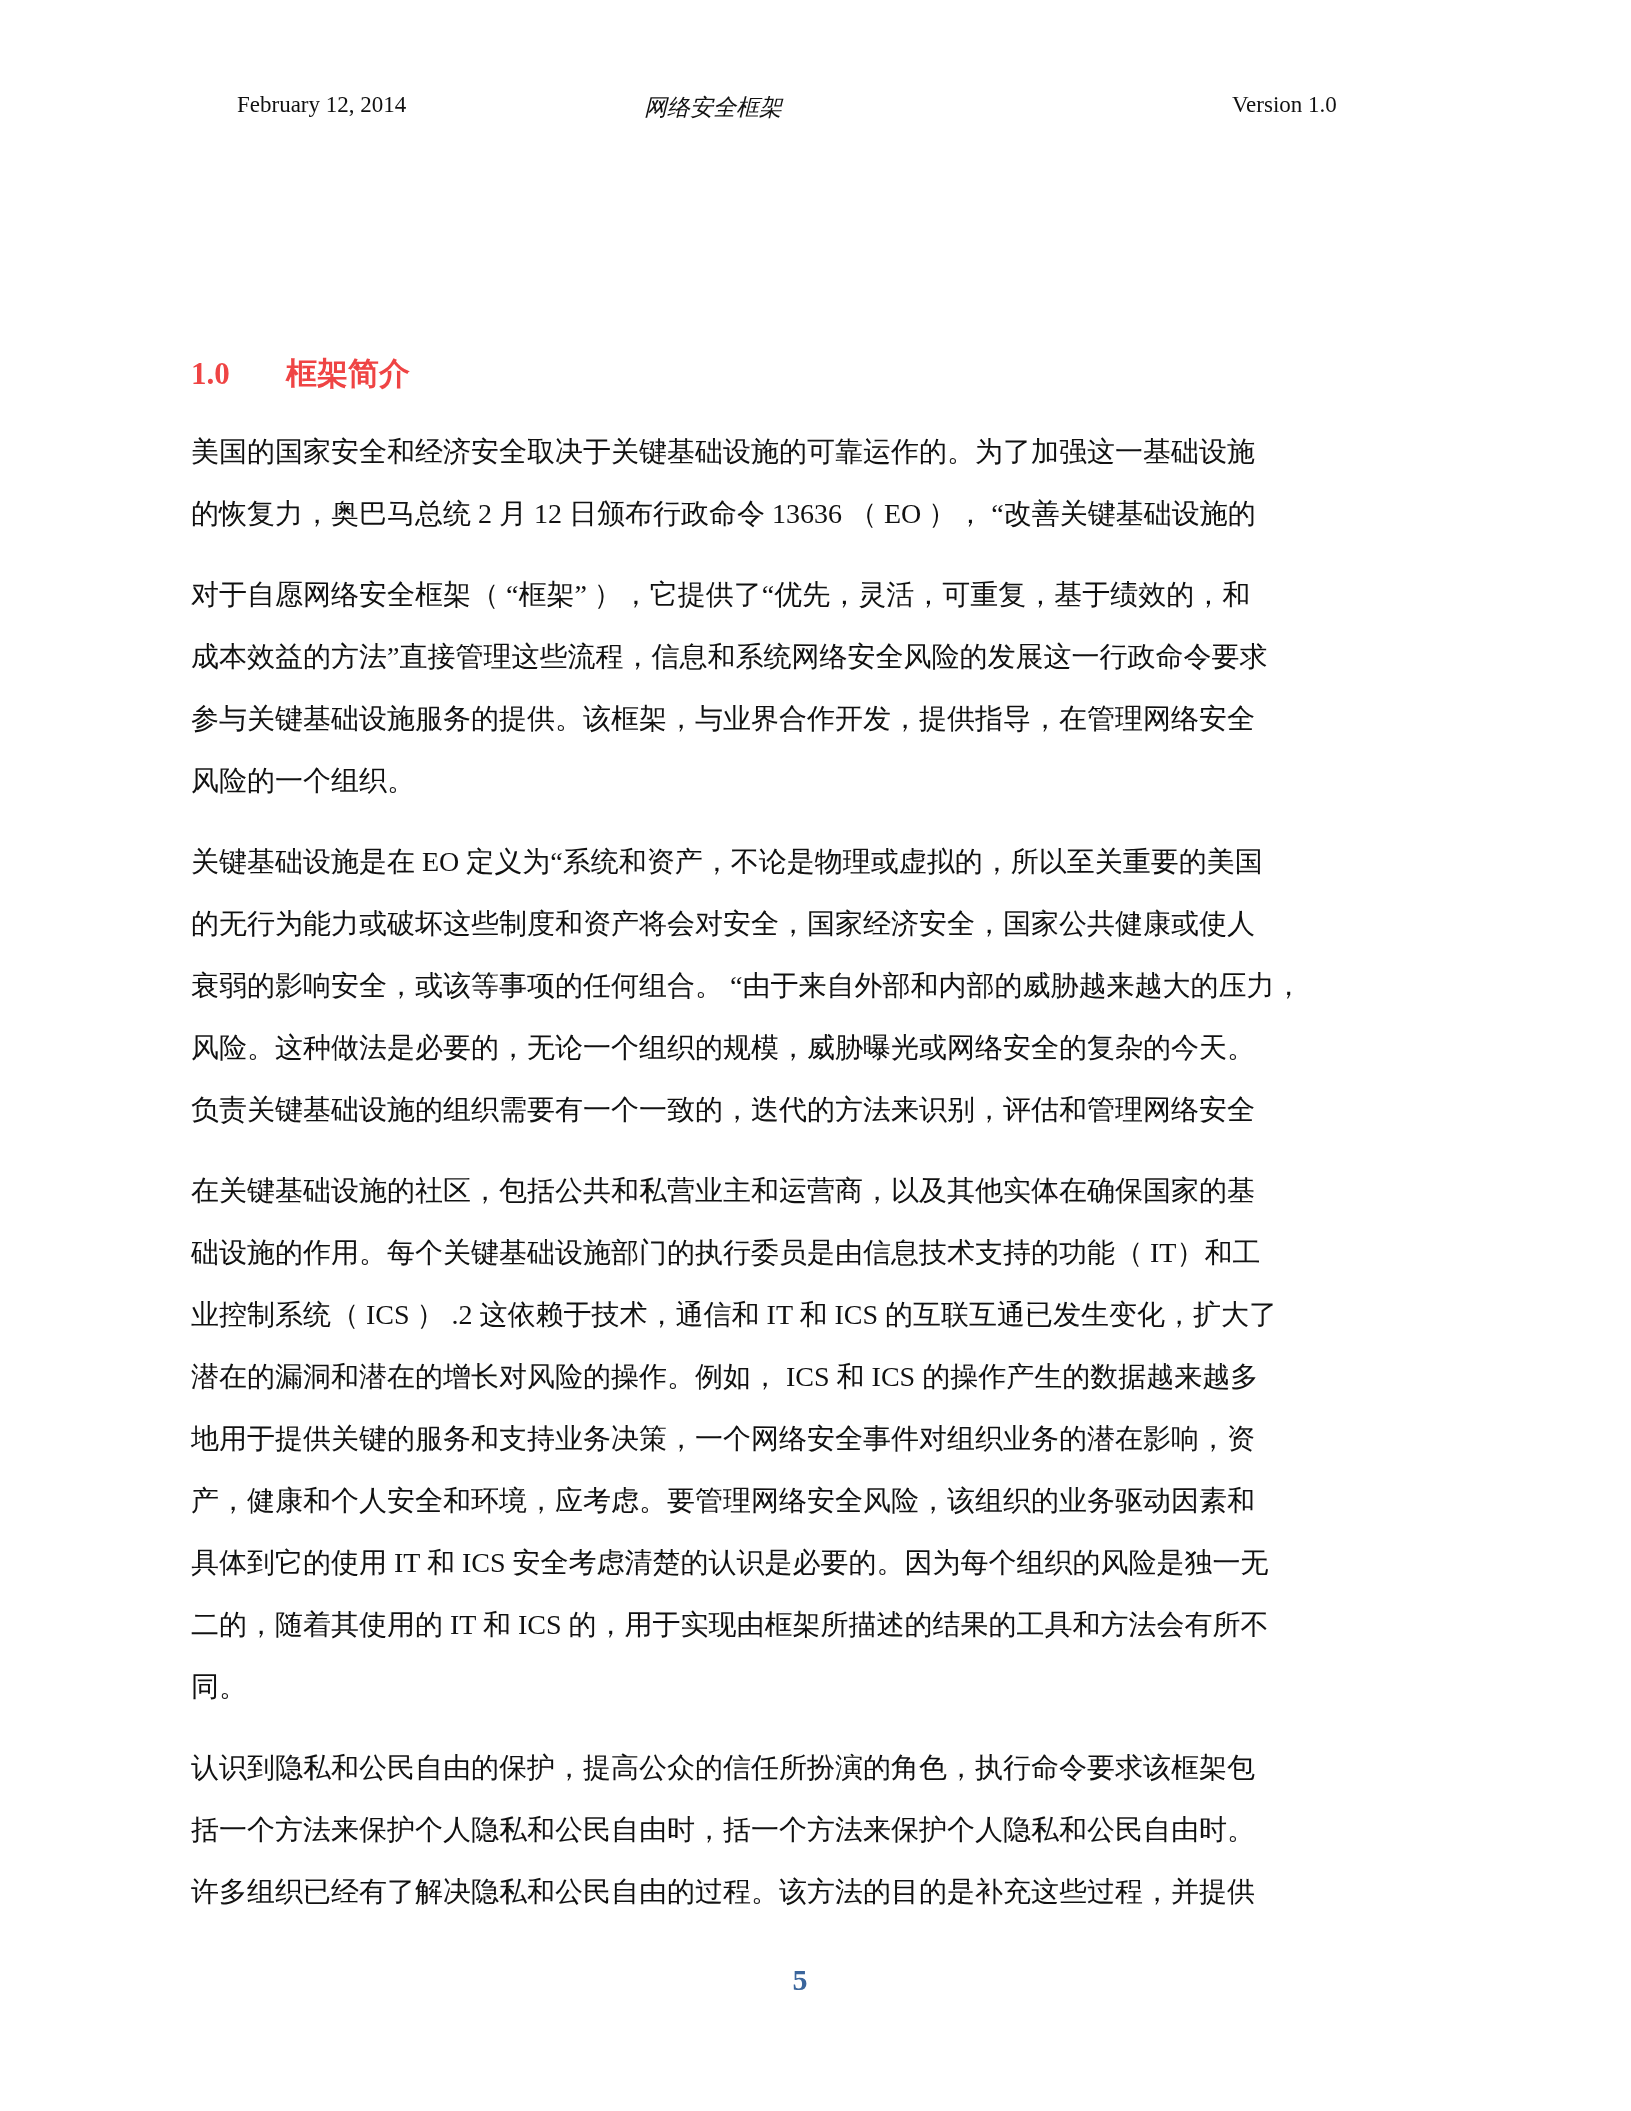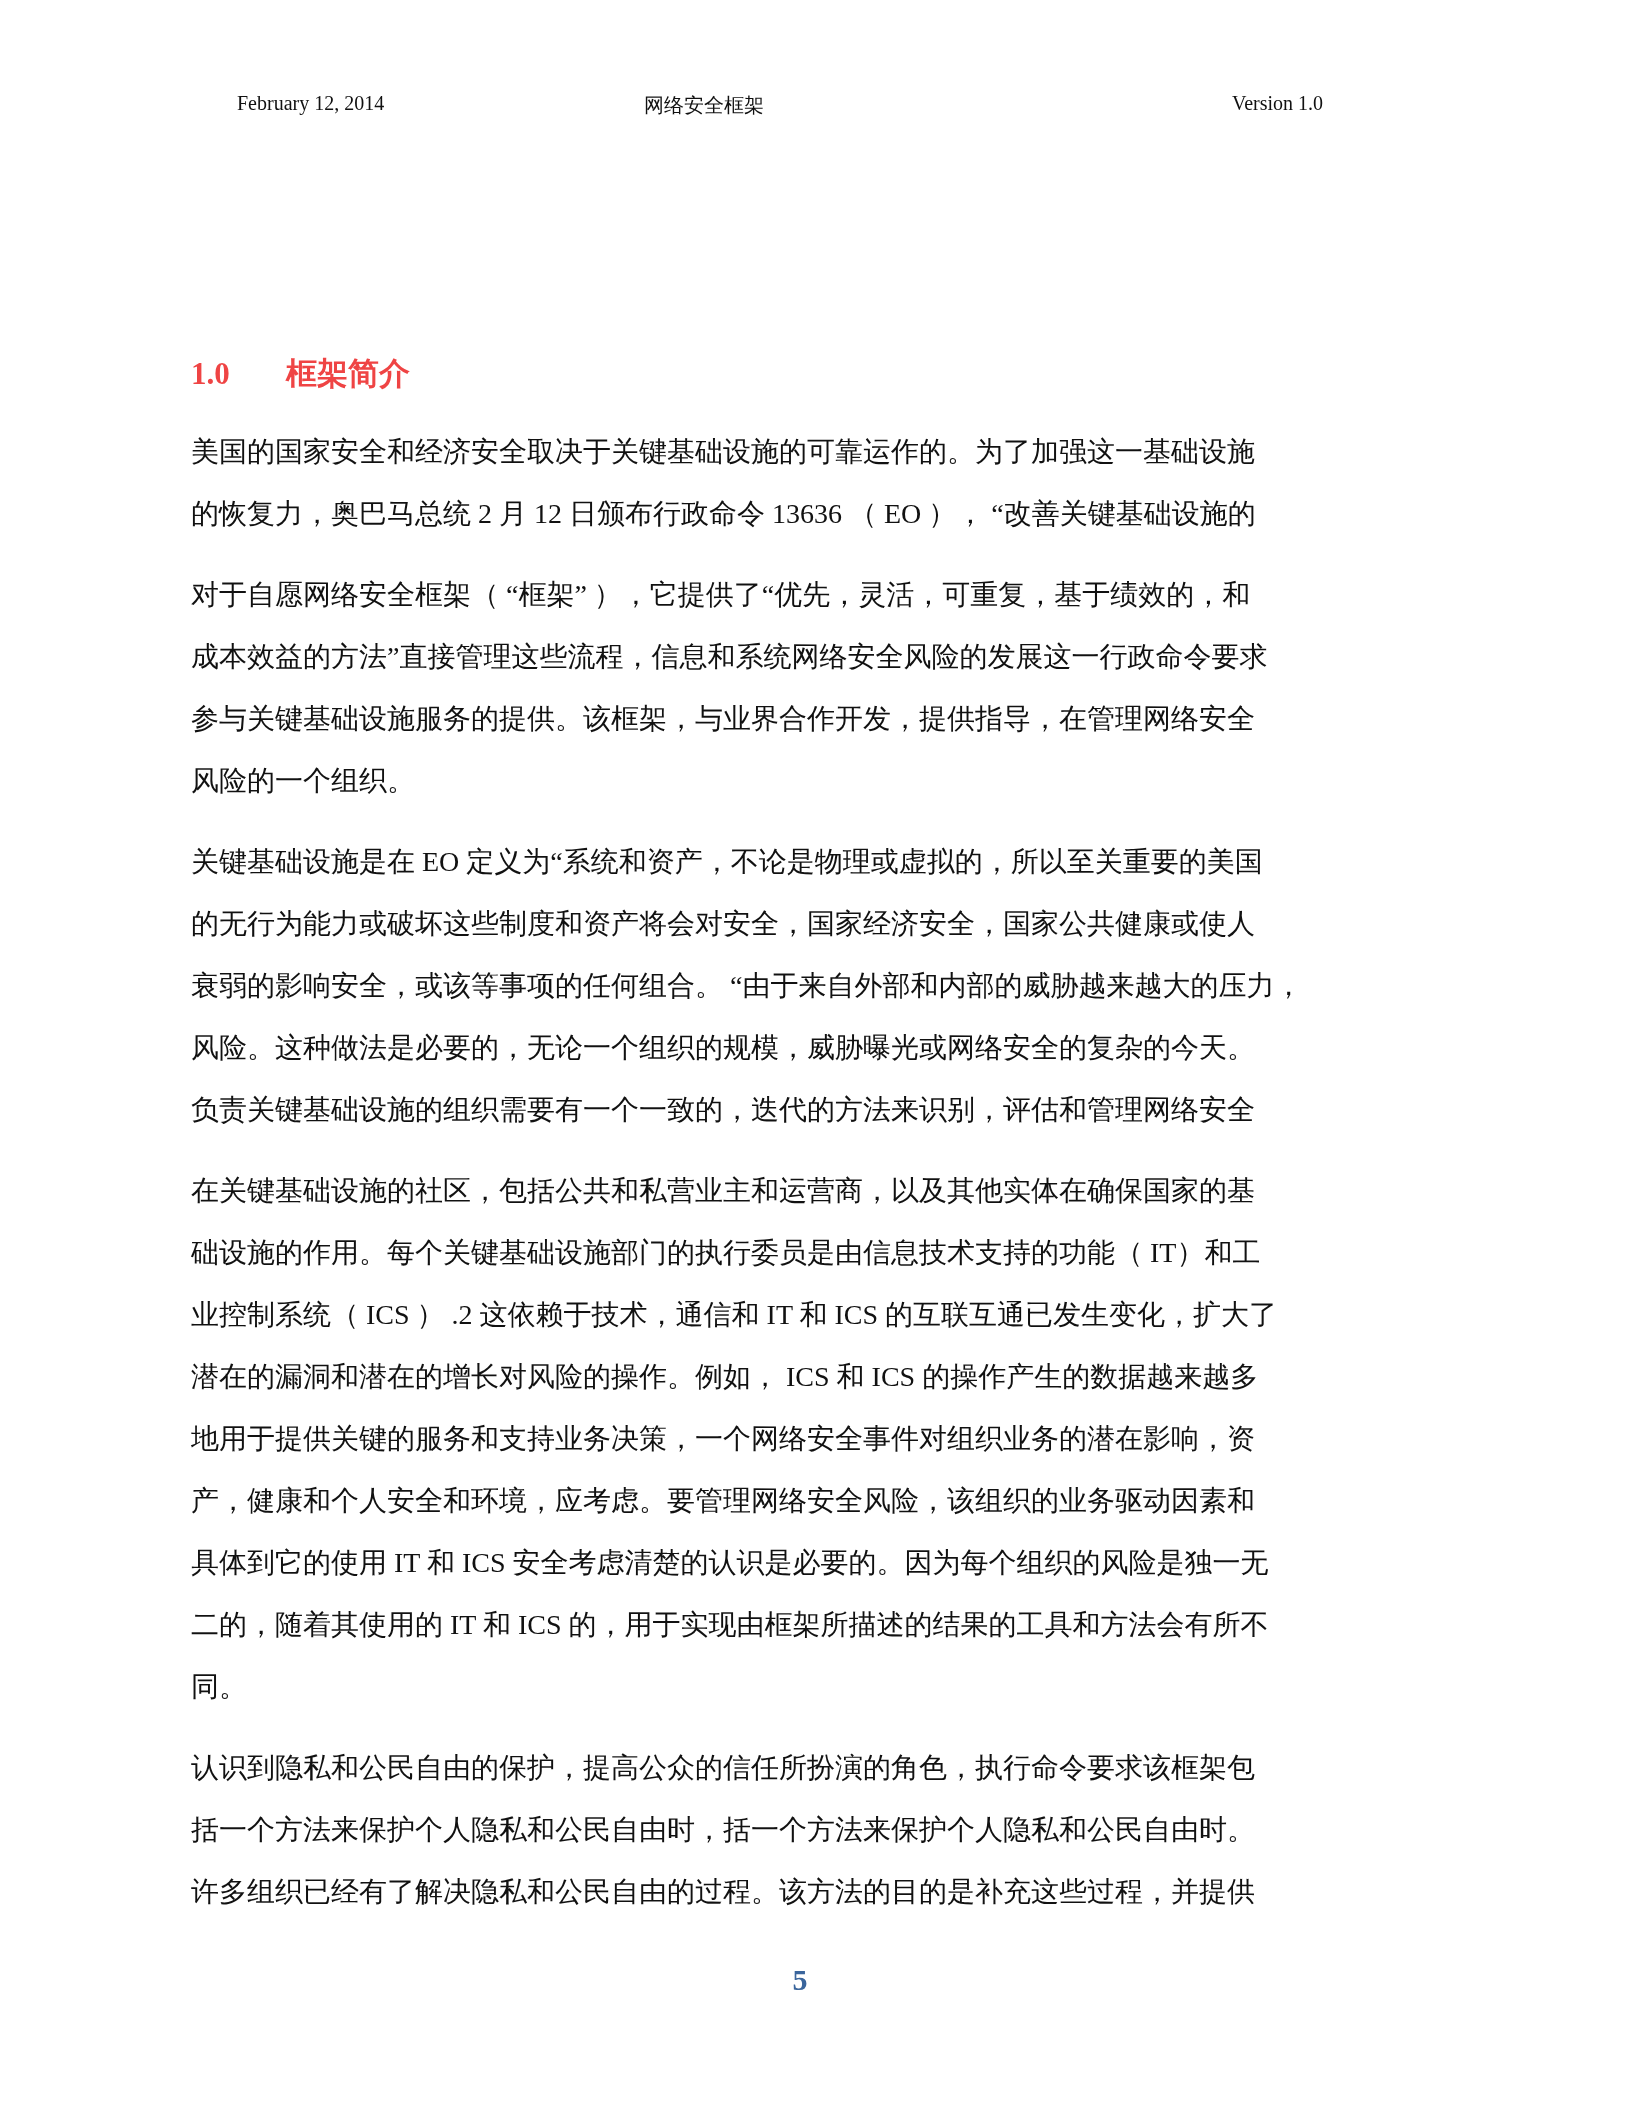--- a/index.html
+++ b/index.html
@@ -1,23 +1,23 @@
 <!DOCTYPE html>
 <html><head>
 <meta charset="utf-8">
 <style>
   html, body { margin: 0; padding: 0; background: #ffffff; }
   body {
     width: 1631px; height: 2111px; position: relative; overflow: hidden;
     font-family: "Liberation Serif", "DejaVu Serif", serif; color: #111;
   }
   .header { position: absolute; top: 92px; left: 0; width: 1631px; height: 40px;
-    font-size: 20px; }
+    font-size: 23px; }
   .header .date { position: absolute; left: 237px; top: 0; }
-  .header .title { position: absolute; left: 644px; top: 0; }
+  .header .title { position: absolute; left: 644px; top: 0; font-style: italic; }
   .header .version { position: absolute; left: 1232px; top: 0; }
   .heading { position: absolute; top: 353px; left: 191px; font-size: 31px; font-weight: bold;
     color: #ef4444; }
   .heading .num { display: inline-block; width: 95px; }
   .body { position: absolute; left: 191px; top: 427px; width: 1260px; font-size: 28px; }
   .para { margin: 0 0 19px 0; }
   .line { height: 62px; line-height: 50px; white-space: nowrap; }
   .page-num { position: absolute; top: 1963px; left: 0; width: 1600px; text-align: center;
     font-size: 30px; font-weight: bold; color: #3a659c; }
 </style>

